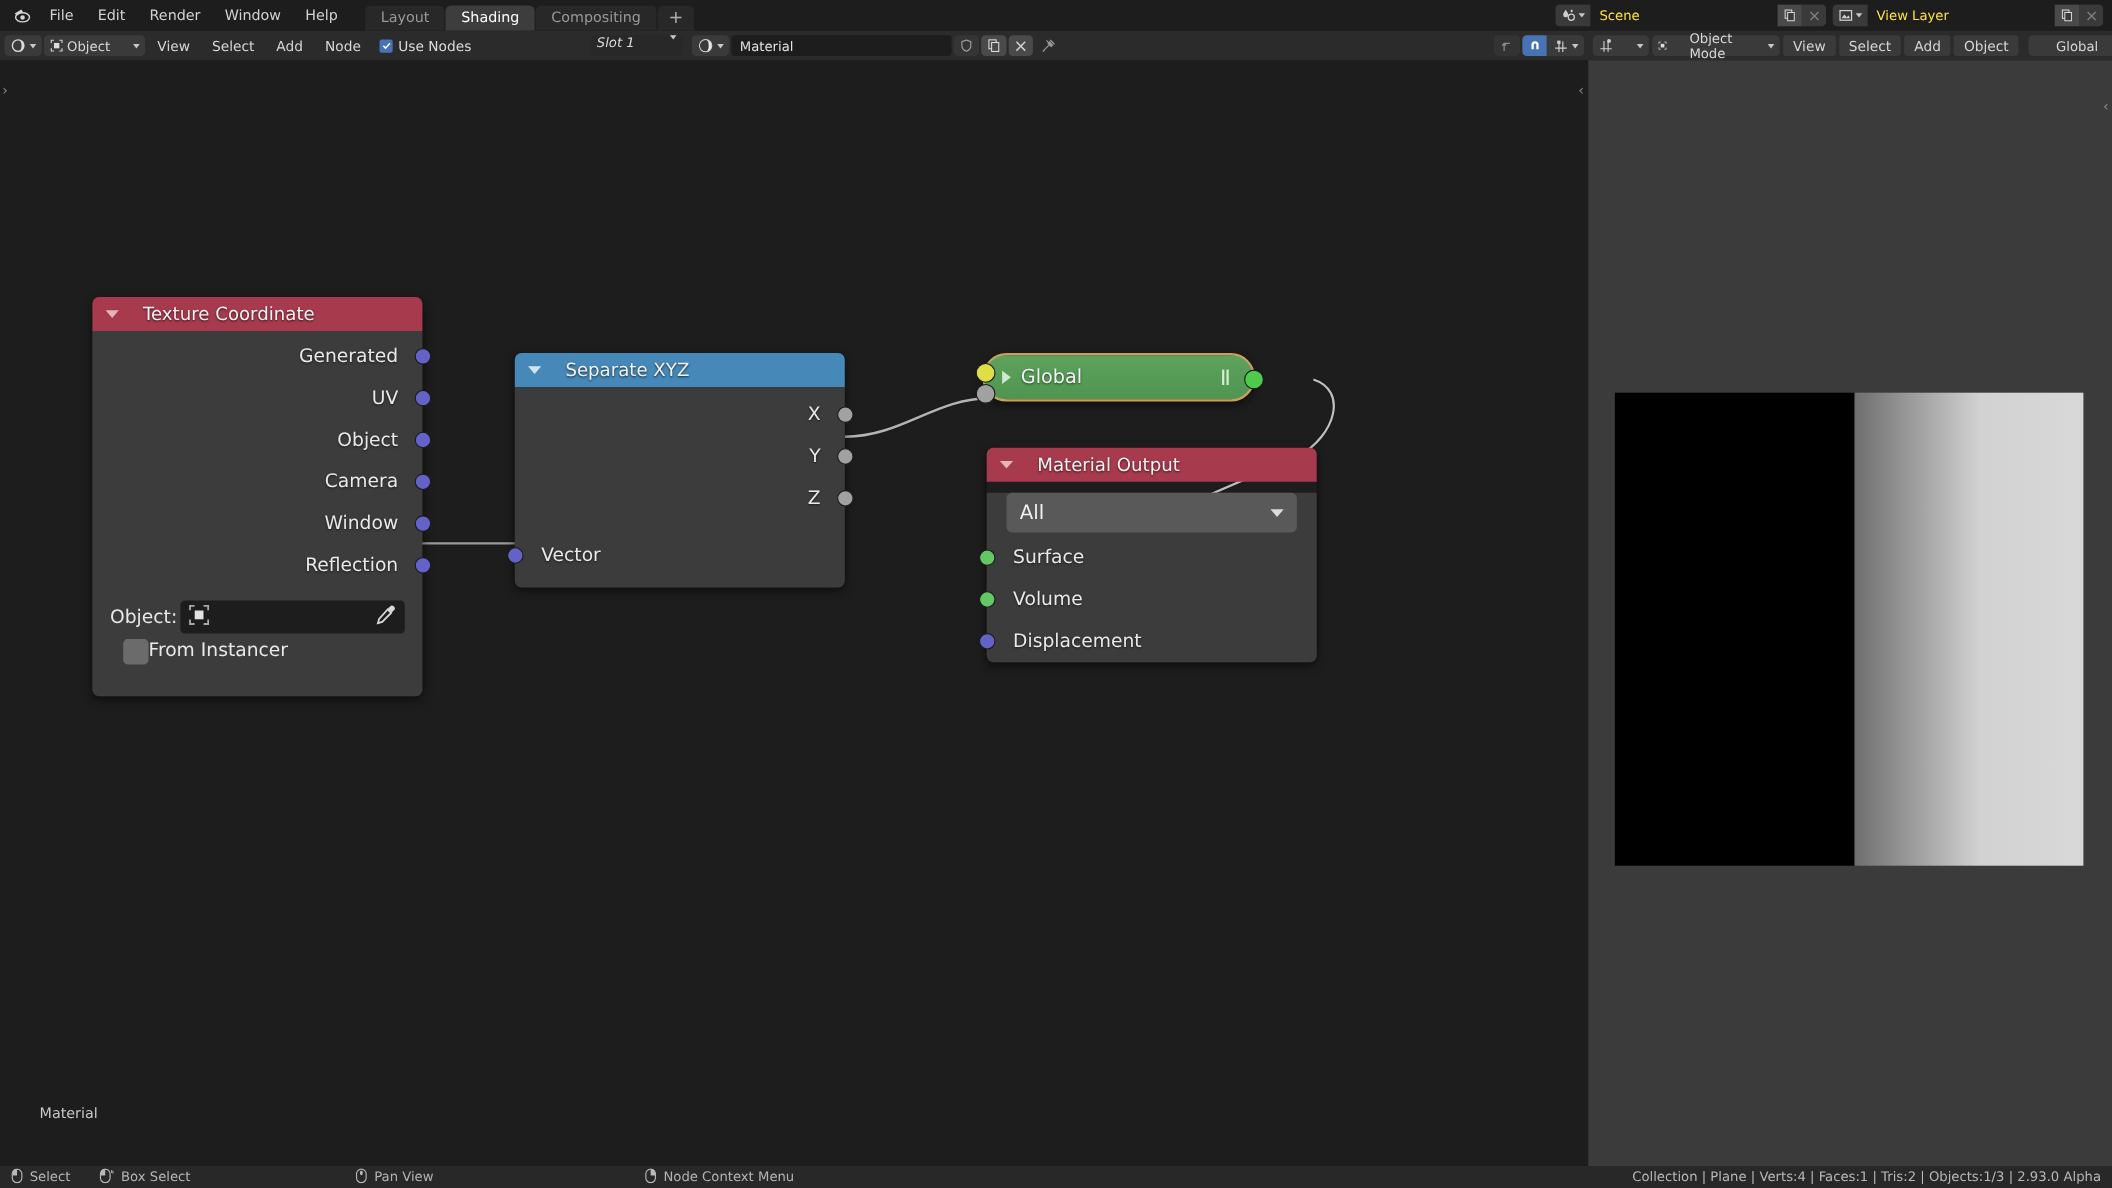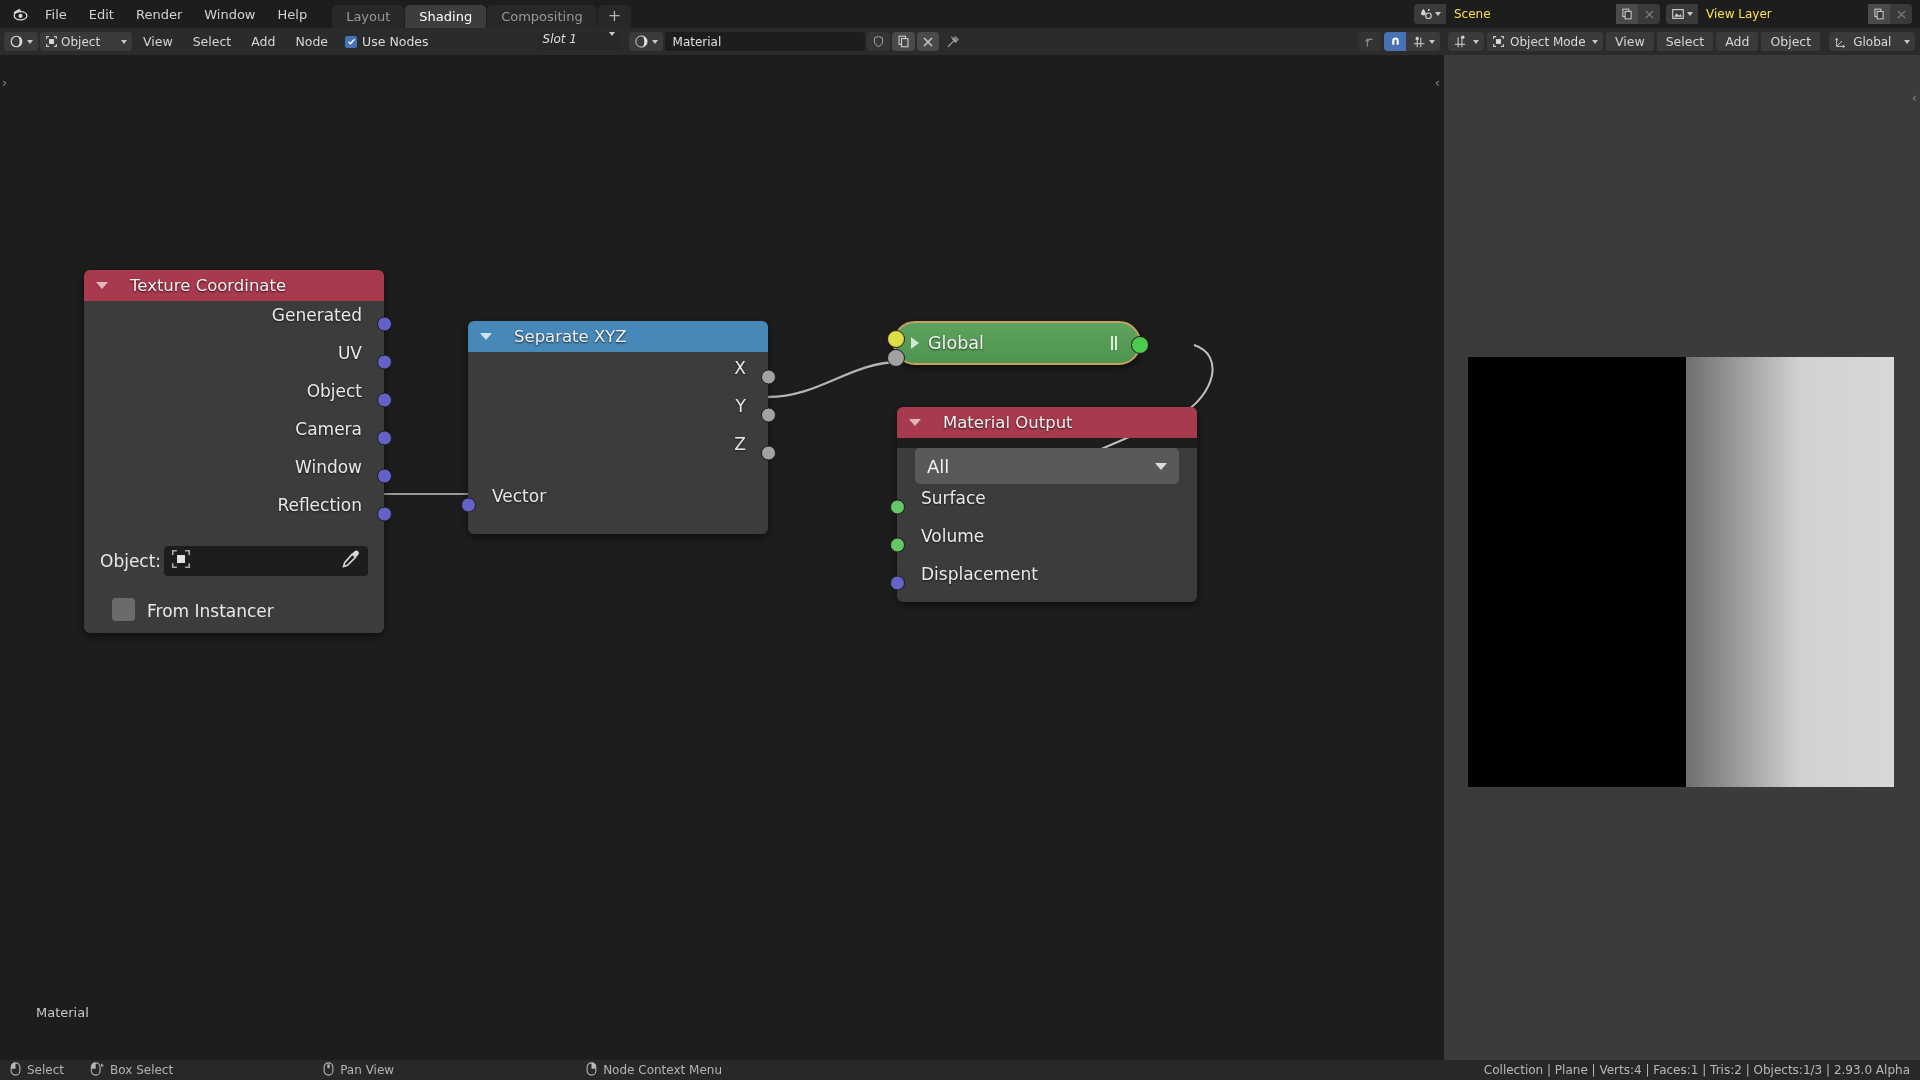--- a/index.html
+++ b/index.html
@@ -71,21 +71,21 @@
   .node-head {
     height:31px; border-radius:6px 6px 0 0; display:flex; align-items:center; gap:22px;
     padding-left:12px; font-size:16.5px; color:#f2f2f2; text-shadow:0 1px 2px rgba(0,0,0,.75);
   }
   .node-body { background:#3c3c3c; border-radius:0 0 6px 6px; position:relative; }
   .tri-down { width:0;height:0;border-left:6px solid transparent;border-right:6px solid transparent;border-top:7px solid #e0b6bb; }
   .tri-down.blue { border-top-color:#cfe4f2; }
   .tri-down.red  { border-top-color:#e2b7bc; }
   .tri-right { width:0;height:0;border-top:6px solid transparent;border-bottom:6px solid transparent;border-left:8px solid #cfe8cf; }
 
-  .sock-row { position:relative; height:38px; display:flex; }
+  .sock-row { position:relative; height:38px; display:flex; align-items:center; }
   .sock-row.out { justify-content:flex-end; padding-right:22px; }
   .sock-row.in  { justify-content:flex-start; padding-left:24px; }
   .sock-label { font-size:17px; color:#e9e9e9; text-shadow:0 1px 2px rgba(0,0,0,.6); }
   .socket {
     position:absolute; width:15px; height:15px; border-radius:50%;
     border:1px solid #1b1b1b; top:50%; transform:translateY(-50%);
   }
   .socket.right { right:-7.5px; }
   .socket.left  { left:-7.5px; }
   .s-vector { background:#6363c7; }
@@ -94,21 +94,21 @@
   .s-yellow { background:#dede45; }
   .s-green  { background:#4ecb4e; }
 
   
   .prop-row { display:flex; align-items:center; padding:0 16px; height:40px; gap:3px; }
   .prop-label { font-size:17px; color:#e9e9e9; }
   .obj-field {
     flex:1; height:30px; background:#1d1d1d; border-radius:4px;
     display:flex; align-items:center; justify-content:space-between; padding:0 6px;
   }
-  .chk-row { display:flex; align-items:flex-end; gap:12px; padding:0 16px 0 28px; height:40px; }
+  .chk-row { display:flex; align-items:flex-start; padding:0 16px 0 28px; height:40px; }
   .chk-box { width:23px; height:23px; background:#6b6b6b; border-radius:4px; }
 
   .mo-drop {
     margin:10px 18px 4px 18px; height:36px; background:#595959; border-radius:5px;
     display:flex; align-items:center; justify-content:space-between; padding:0 12px;
     font-size:18px; color:#f0f0f0;
   }
   .chev { width:0;height:0;border-left:6px solid transparent;border-right:6px solid transparent;border-top:7px solid #dcdcdc; }
 
   
@@ -141,21 +141,21 @@
   .vp-corner-r { position:absolute; right:3px; top:35px; color:#8a8a8a; font-size:13px; }
 
   
   .statusbar {
     position:absolute; left:0; bottom:0; width:1920px; height:20px; background:#282828;
     display:flex; align-items:center; font-size:12px; color:#b4b4b4;
   }
   .sb-item { display:flex; align-items:center; gap:6px; }
   .sb-right { margin-left:auto; padding-right:10px; color:#b8b8b8; font-size:12px; }
   .mouse-ic { display:inline-block; }
-  .vp-icon-btn { display:flex;align-items:center;gap:5px;background:#3a3a3a;border-radius:4px;height:19px;padding:0 5px;font-size:12px;color:#d8d8d8;}
+  .vp-icon-btn { display:flex;align-items:center;gap:20px;background:#3a3a3a;border-radius:4px;height:19px;padding:0 5px;font-size:12px;color:#d8d8d8;}
   .vp-menu { font-size:12.5px;color:#d6d6d6;background:#3a3a3a;border-radius:3px;padding:0 9px;height:19px;line-height:19px; }
   .grp { display:flex; align-items:center; gap:1px; background:#3a3a3a; border-radius:4px; }
 </style>
 </head>
 <body>
 
 <div class="app">
 
   <div class="topbar">
     <div class="blender-logo">

